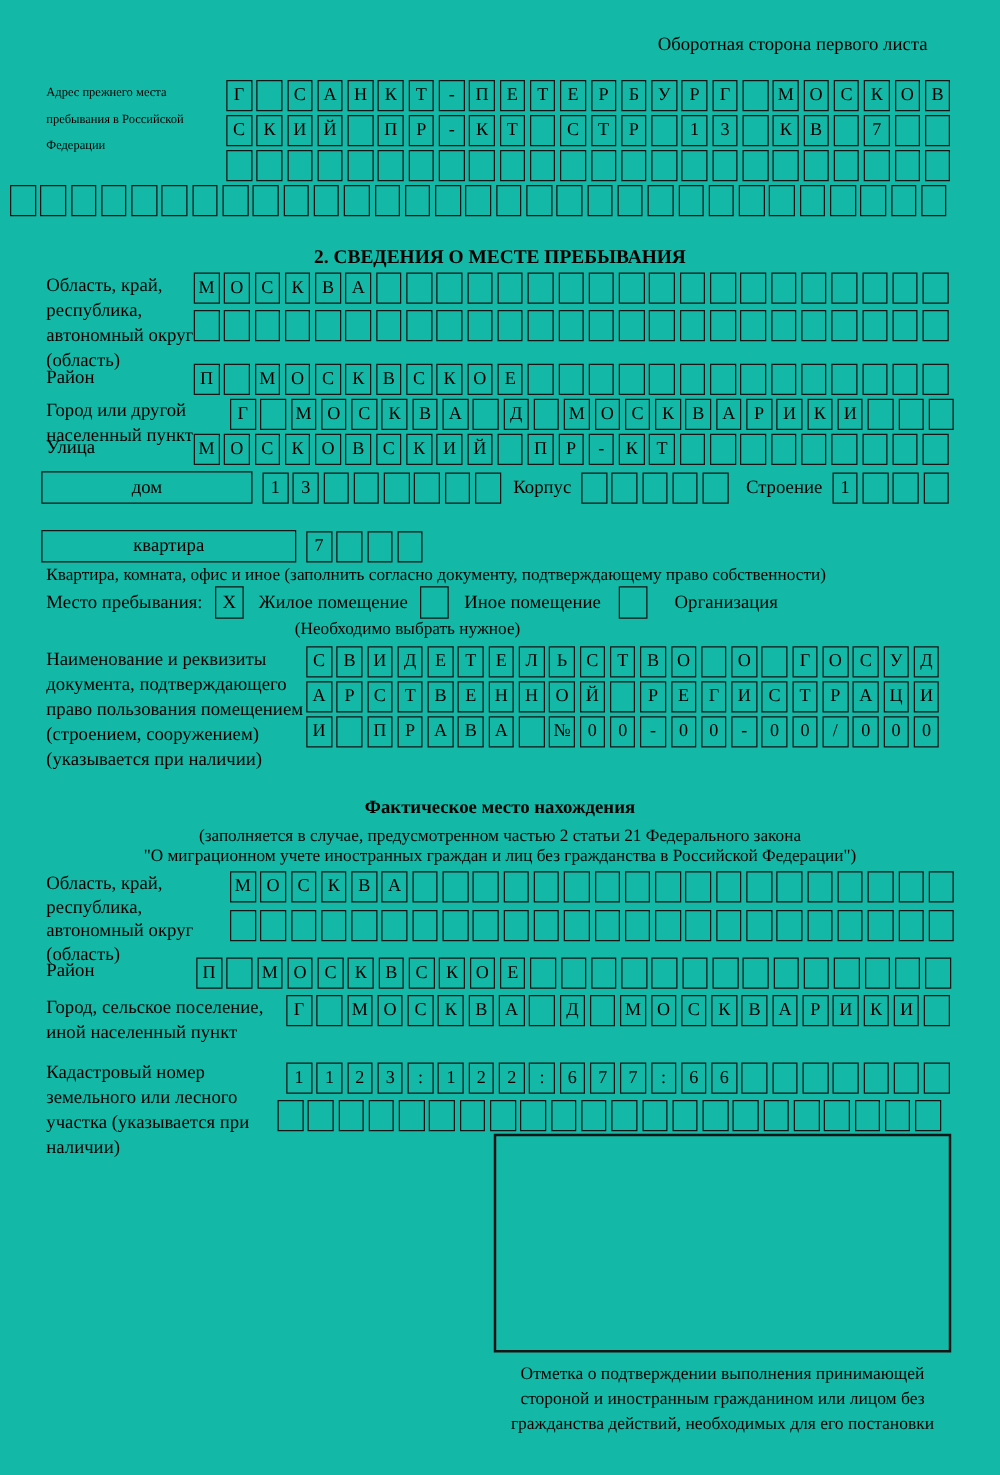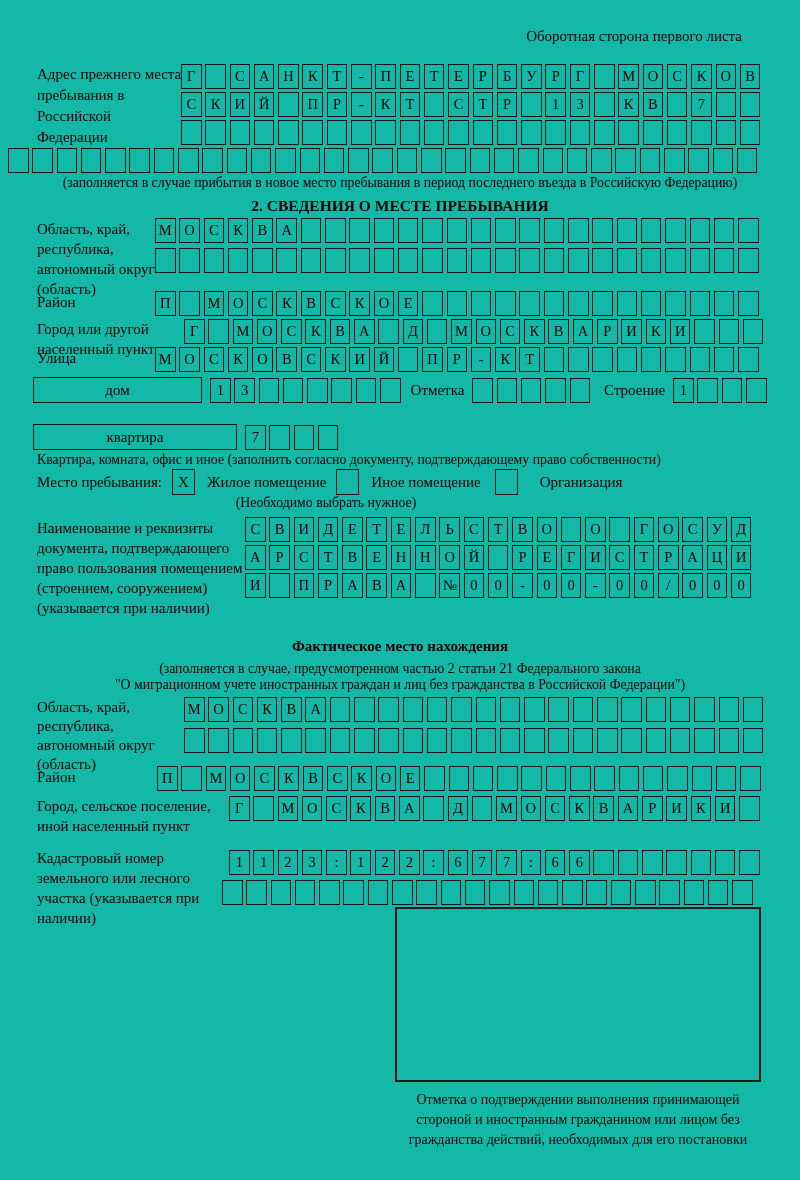--- a/index.html
+++ b/index.html
@@ -5,21 +5,21 @@
   html,body{margin:0;padding:0;background:#fff;}
   .page{
     position:relative;
     width:800px;height:1180px;
     background:#14b8a6;color:#000;
     font-family:"Liberation Serif","DejaVu Serif",serif;
     overflow:hidden;
   }
   .abs{position:absolute;}
   .lbl{font-size:15px;line-height:20px;}
-  .lbl-tall{font-size:15px;line-height:21px;}
+  .lbl-tall{font-size:10px;line-height:21px;}
   .cells{display:flex;}
   .cell{
     box-sizing:border-box;
     width:20.5px;height:25px;
     border:1.6px solid #161616;
     margin-right:3.8px;
     display:flex;align-items:center;justify-content:center;
     font-size:14.5px;line-height:1;
     flex:none;
   }
@@ -159,21 +159,20 @@
       <div class="cell"></div>
       <div class="cell"></div>
       <div class="cell"></div>
       <div class="cell"></div>
       <div class="cell"></div>
       <div class="cell"></div>
       <div class="cell"></div>
       <div class="cell"></div>
       <div class="cell"></div>
     </div>
-  <div class="abs caption-center" style="top:175px;">(заполняется в случае прибытия в новое место пребывания в период последнего въезда в Российскую Федерацию)</div>
 
   <div class="abs title" style="top:197px;">2. СВЕДЕНИЯ О МЕСТЕ ПРЕБЫВАНИЯ</div>
 
   <div class="abs lbl" style="top:219px;left:37px;width:118px;">Область, край, республика, автономный округ (область)</div>
   <div class="abs cells" style="top:218px;left:155px;">
       <div class="cell">М</div>
       <div class="cell">О</div>
       <div class="cell">С</div>
       <div class="cell">К</div>
       <div class="cell">В</div>
@@ -317,21 +316,21 @@
     <div class="cells">
         <div class="cell">1</div>
         <div class="cell">3</div>
         <div class="cell"></div>
         <div class="cell"></div>
         <div class="cell"></div>
         <div class="cell"></div>
         <div class="cell"></div>
         <div class="cell"></div>
       </div>
-    <div class="lbl" style="margin:0 8px 0 10px;">Отметка</div>
+    <div class="lbl" style="margin:0 8px 0 10px;">Корпус</div>
     <div class="cells">
         <div class="cell"></div>
         <div class="cell"></div>
         <div class="cell"></div>
         <div class="cell"></div>
         <div class="cell"></div>
       </div>
     <div class="lbl" style="margin:0 8px 0 14px;">Строение</div>
     <div class="cells">
         <div class="cell">1</div>

